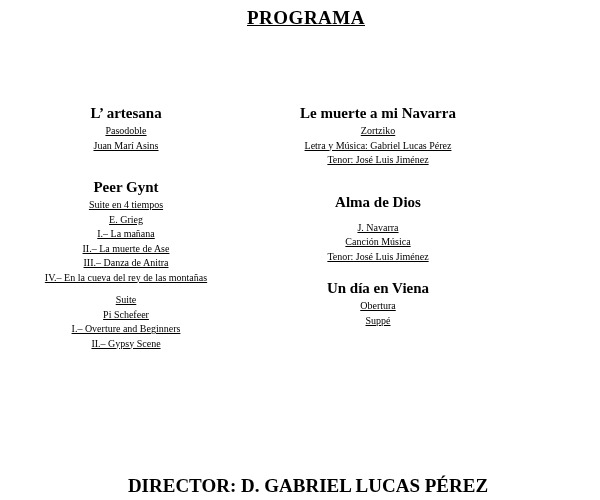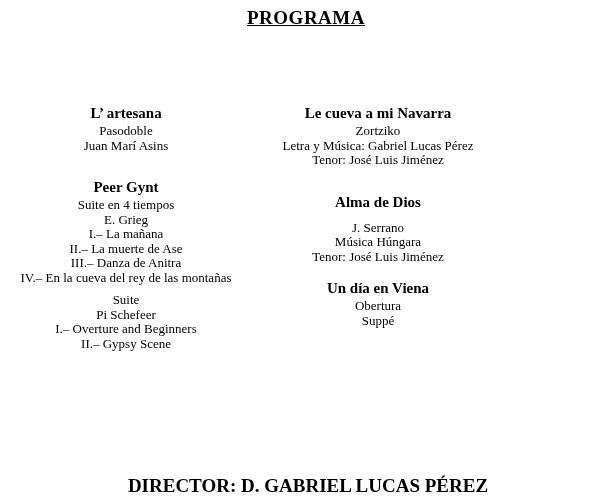--- a/index.html
+++ b/index.html
@@ -45,22 +45,23 @@
     text-align: center;
     margin-bottom: 0;
   }
   .piece-title {
     font-size: 15px;
     font-weight: bold;
     line-height: 20px;
     margin-bottom: 1px;
   }
   .piece-line {
-    font-size: 13px;
+    font-size: 10px;
     line-height: 14.5px;
+    text-decoration: underline;
   }
   .spacer-lg { height: 24px; }
   .spacer-md { height: 14px; }
   .spacer-sm { height: 8px; }
   .director {
     position: absolute;
     left: 0;
     top: 468px;
     width: 600px;
     text-align: center;
@@ -105,33 +106,33 @@
         <div class="piece-line">Pi Schefeer</div>
         <div class="piece-line">I.– Overture and Beginners</div>
         <div class="piece-line">II.– Gypsy Scene</div>
       </div>
 
     </div>
 
     <div class="col">
 
       <div class="piece">
-        <div class="piece-title">Le cueva a mi Navarra</div>
+        <div class="piece-title">Le muerte a mi Navarra</div>
         <div class="piece-line">Zortziko</div>
         <div class="piece-line">Letra y Música: Gabriel Lucas Pérez</div>
         <div class="piece-line">Tenor: José Luis Jiménez</div>
       </div>
 
       <div class="spacer-lg"></div>
 
       <div class="piece">
         <div class="piece-title">Alma de Dios</div>
         <div class="spacer-sm"></div>
-        <div class="piece-line">J. Serrano</div>
-        <div class="piece-line">Música Húngara</div>
+        <div class="piece-line">J. Navarra</div>
+        <div class="piece-line">Canción Música</div>
         <div class="piece-line">Tenor: José Luis Jiménez</div>
       </div>
 
       <div class="spacer-md"></div>
 
       <div class="piece">
         <div class="piece-title">Un día en Viena</div>
         <div class="piece-line">Obertura</div>
         <div class="piece-line">Suppé</div>
       </div>

